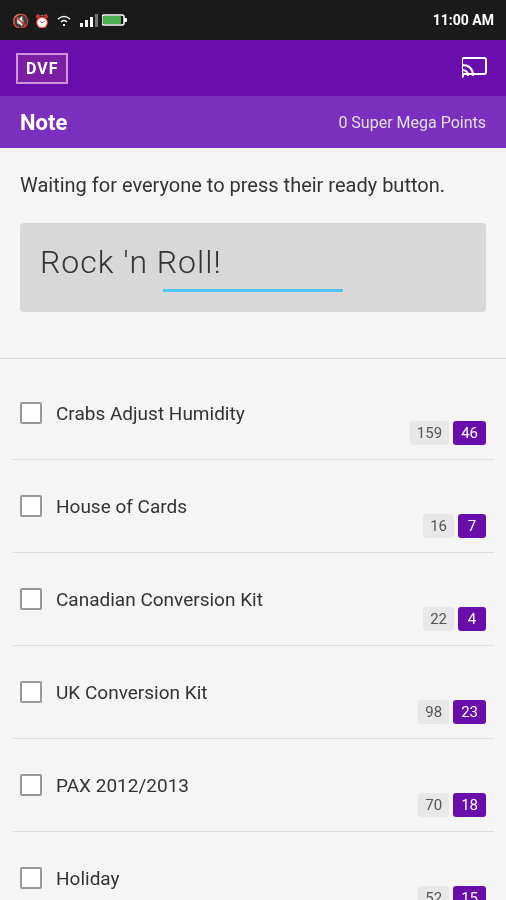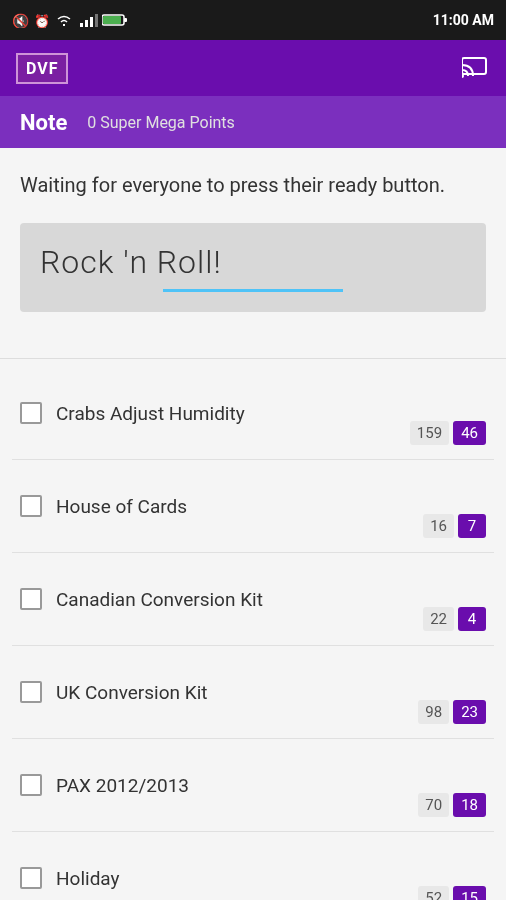--- a/index.html
+++ b/index.html
@@ -64,20 +64,21 @@
 
     
     .note-bar {
       width: 100%;
       height: 52px;
       background: #7b2fbe;
       display: flex;
       align-items: center;
       padding: 0 20px;
       gap: 20px;
+      justify-content: space-between;
     }
 
     .note-label {
       color: white;
       font-size: 22px;
       font-weight: bold;
     }
 
     .note-points {
       color: #e0e0e0;

